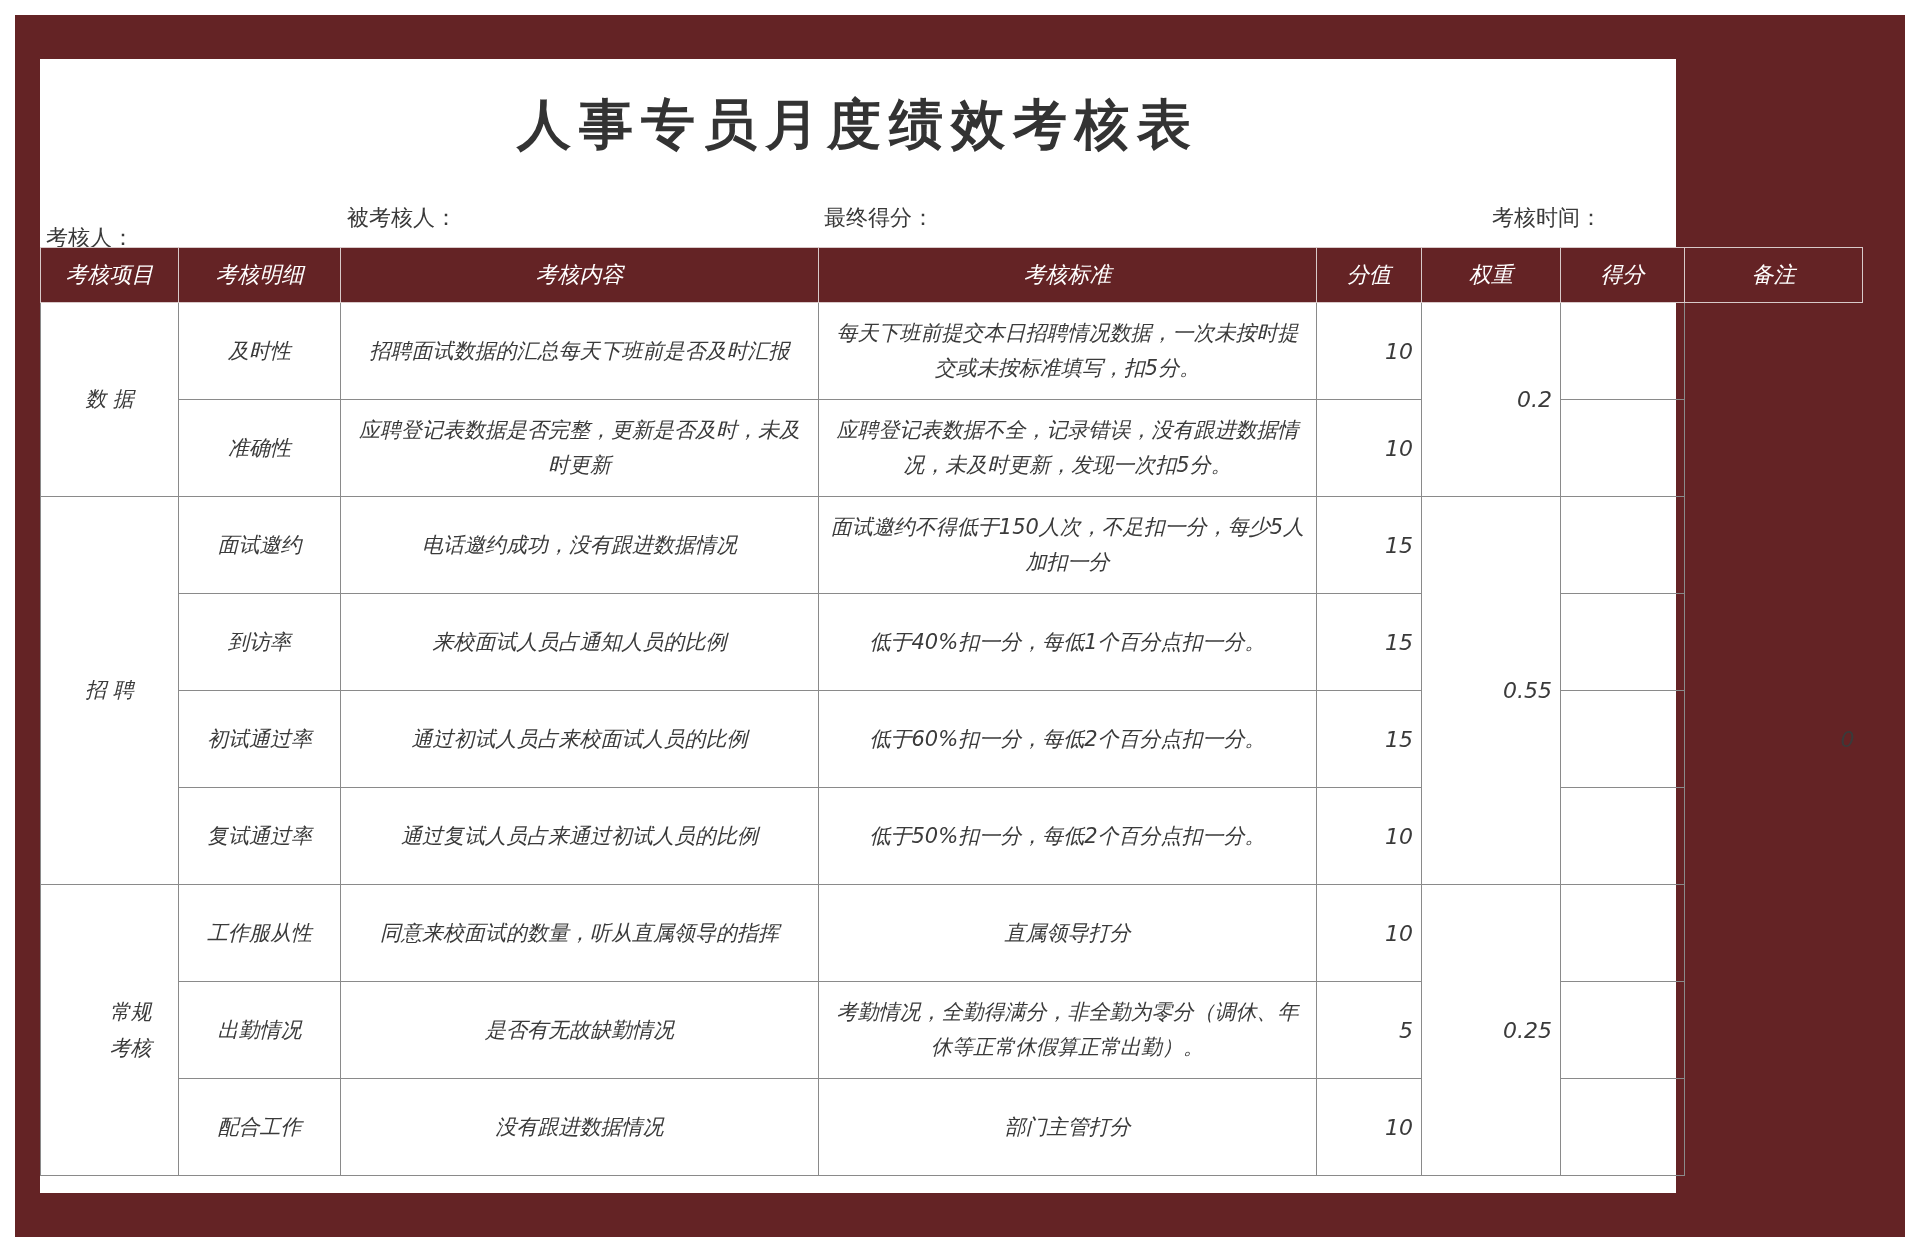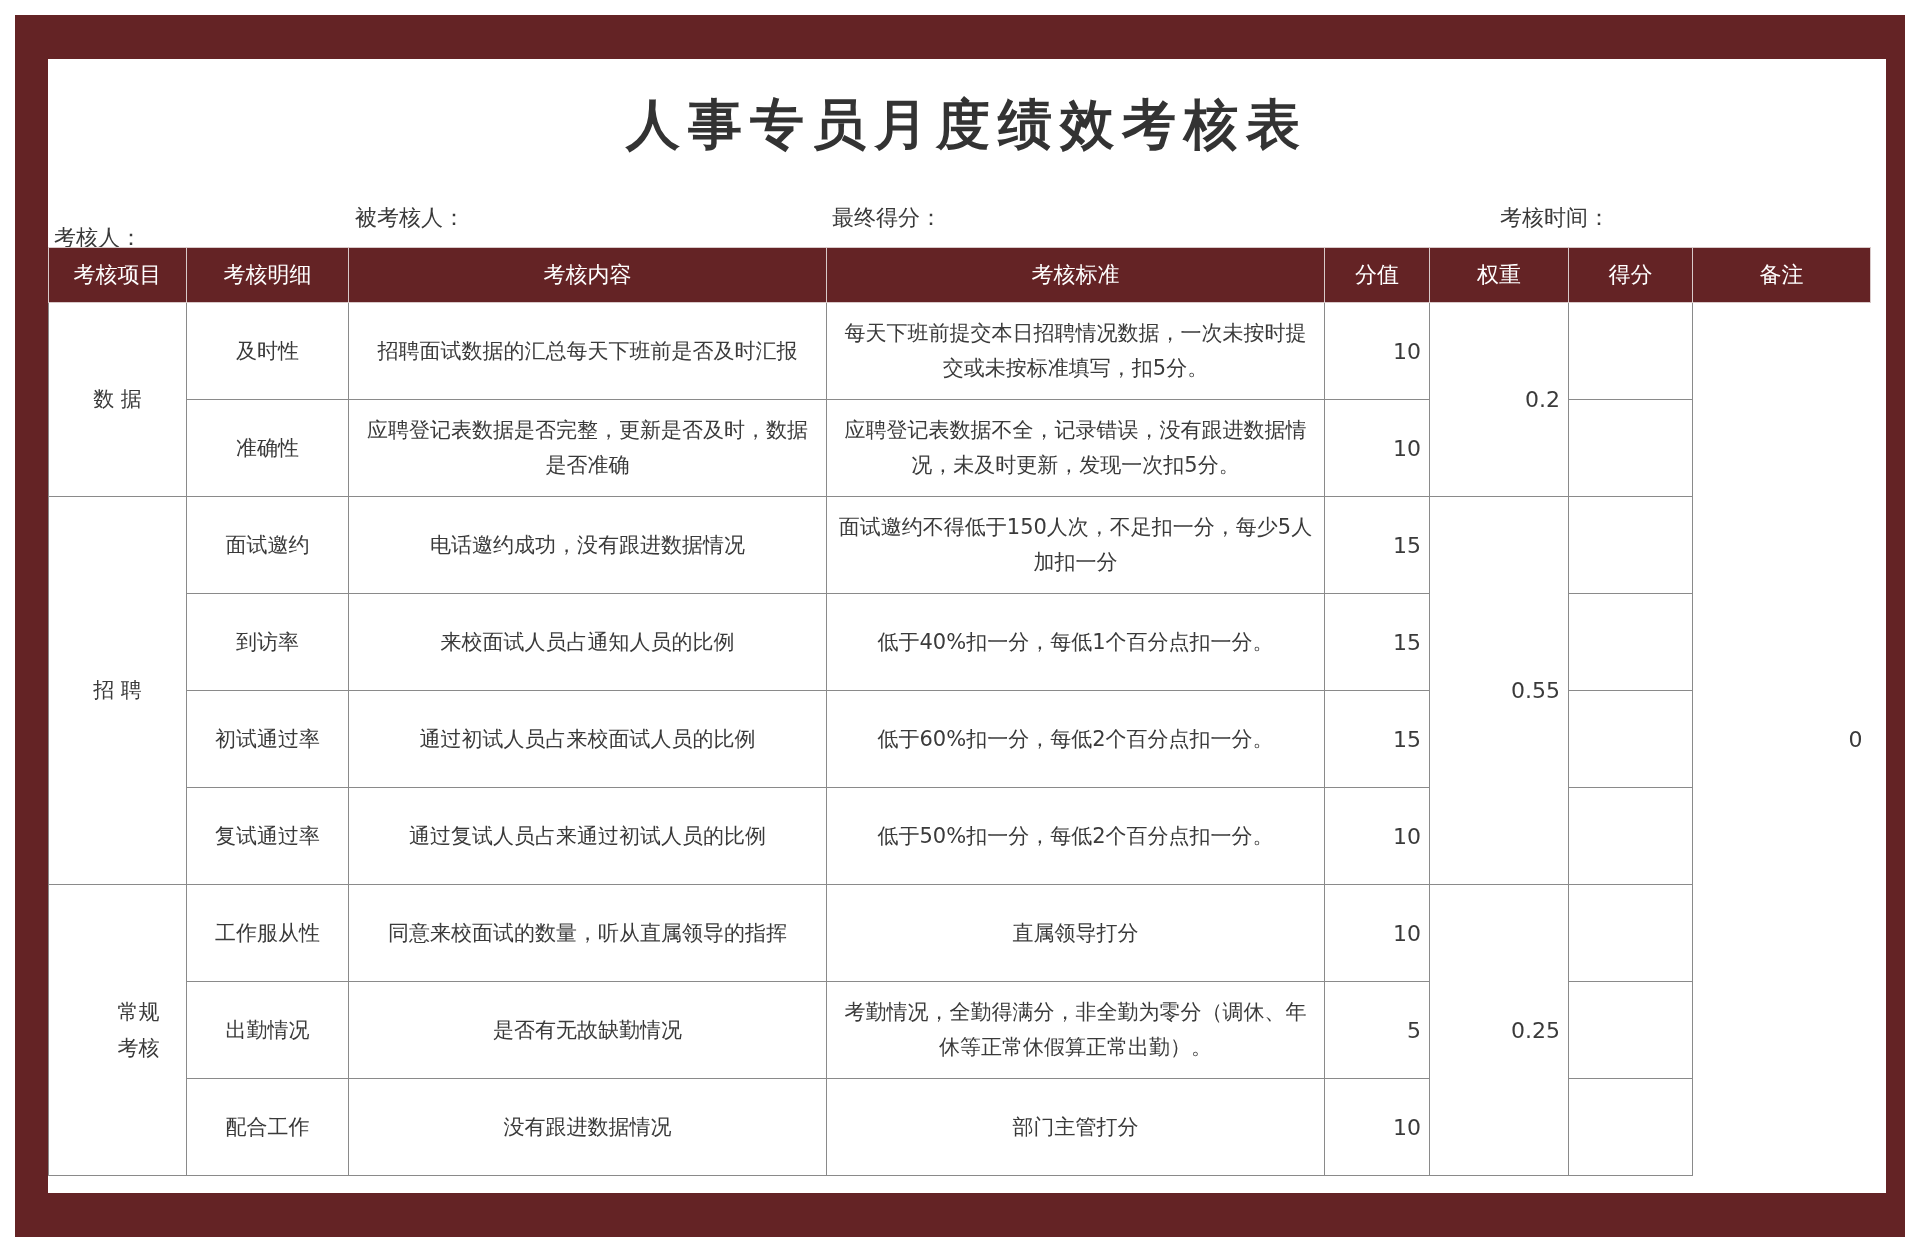--- a/index.html
+++ b/index.html
@@ -5,33 +5,33 @@
   html, body { margin:0; padding:0; }
   body {
     width:1920px; height:1252px; background:#ffffff; position:relative; overflow:hidden;
     font-family: "DejaVu Sans", "Liberation Sans", sans-serif; color:#3a3a3a;
   }
   .frame {
     position:absolute; left:15px; top:15px; width:1890px; height:1222px;
     background:#642325;
   }
   .sheet {
-    position:absolute; left:48px; top:59px; width:1838px; height:1134px;
+    position:absolute; left:40px; top:59px; width:1636px; height:1134px;
     background:#ffffff;
   }
   .title {
     position:absolute; left:0; top:30px; width:100%; text-align:center;
     font-size:54px; font-weight:bold; letter-spacing:8px; color:#333333;
   }
   .info {
     position:absolute; top:144px; font-size:22px; color:#3a3a3a; white-space:nowrap;
   }
   table.grid {
     position:absolute; left:0; top:188px; width:1822px;
-    border-collapse:collapse; table-layout:fixed;
+    border-collapse:collapse; table-layout:fixed;font-style:italic;
   }
   table.grid th {
     background:#642325; color:#ffffff; font-weight:normal; font-size:22px;
     height:54px; border:1.5px solid #d8c9c9; text-align:center; padding:0;
   }
   table.grid td {
     border:1.5px solid #8a8a8a; text-align:center; vertical-align:middle;
     font-size:21px; line-height:35px; color:#3a3a3a; padding:0 8px; height:96px;
   }
   table.grid td.num { font-size:22px;text-align:right; }
@@ -82,21 +82,21 @@
         <td>招聘面试数据的汇总每天下班前是否及时汇报</td>
         <td>每天下班前提交本日招聘情况数据，一次未按时提交或未按标准填写，扣5分。</td>
         <td class="num">10</td>
         <td rowspan="2" class="num">0.2</td>
         <td></td>
         <td rowspan="9" class="num remark">0</td>
       </tr>
 
       <tr>
         <td>准确性</td>
-        <td>应聘登记表数据是否完整，更新是否及时，数据是否准确</td>
+        <td>应聘登记表数据是否完整，更新是否及时，未及时更新</td>
         <td>应聘登记表数据不全，记录错误，没有跟进数据情况，未及时更新，发现一次扣5分。</td>
         <td class="num">10</td>
         <td></td>
       </tr>
 
       <tr>
         <td rowspan="4">招 聘</td>
         <td>面试邀约</td>
         <td>电话邀约成功，没有跟进数据情况</td>
         <td>面试邀约不得低于150人次，不足扣一分，每少5人加扣一分</td>

